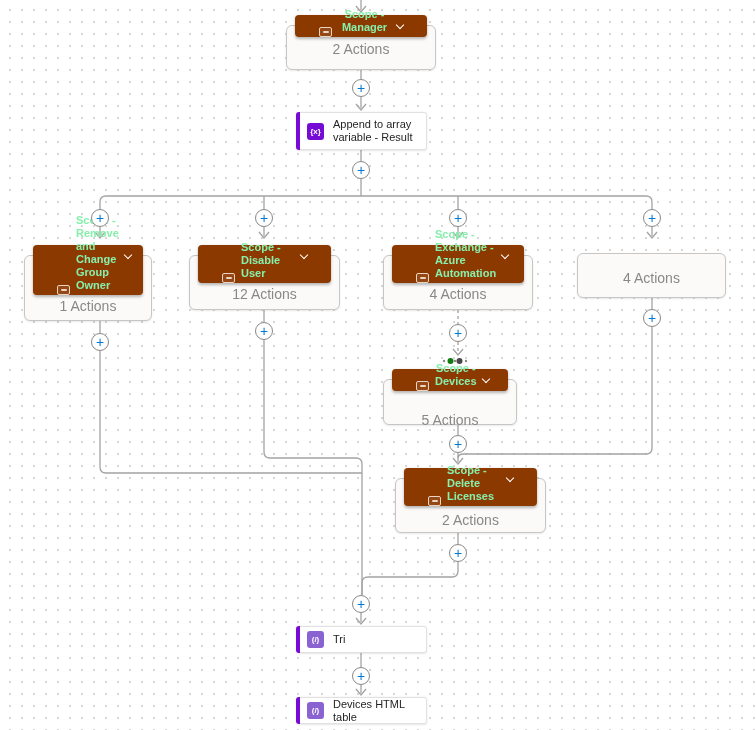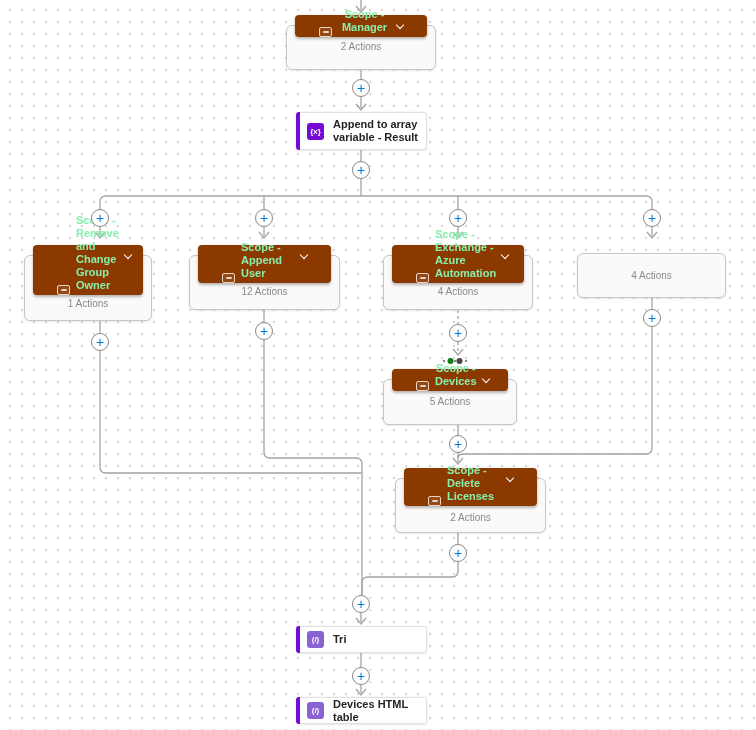--- a/index.html
+++ b/index.html
@@ -38,42 +38,42 @@
   }
   .scope-node.multiline .scope-title { text-align:left;margin-top:28px; }
   .chevron-box { flex:0 0 auto; width:12px; display:flex; justify-content:flex-end; align-self:flex-start; margin-top:7px; cursor:pointer; }
   .scope-node.oneline .chevron-box { align-self:center; margin-top:-2px; }
   .chevron {
     width:6px; height:6px; border-right:1.6px solid #fff; border-bottom:1.6px solid #fff;
     transform:rotate(45deg); display:inline-block;
   }
   .scope-actions {
     position:absolute; left:0; right:0; text-align:center;
-    font-size:10px; color:#8A8886;
+    font-size:14px; color:#8A8886;
   }
 
   
   .action-node {
     position:absolute; z-index:2;
     background:#ffffff; border:1px solid #E3E1DF; border-radius:3px;
     box-shadow:0 0.6px 1.8px rgba(0,0,0,.10);
     display:flex; align-items:center; padding-left:10px; cursor:pointer;
   }
   .accent-bar {
     position:absolute; left:-1px; top:-1px; bottom:-1px; width:4px;
     background:#770BD6; border-radius:3px 0 0 3px;
   }
   .action-icon {
     flex:0 0 auto; width:17px; height:17px; border-radius:3px;
     color:#fff; font-size:8px; font-weight:bold; line-height:17px; text-align:center;
     margin-right:9px;
   }
   .icon-variable { background:#770BD6; }
   .icon-dataop   { background:#8A63D2; }
-  .action-label { font-size:11px; font-weight:bold; color:#242424; line-height:13px; padding-right:6px; }
+  .action-label { font-size:11px; font-weight:normal; color:#242424; line-height:13px; padding-right:6px; }
 
   
   .plus {
     position:absolute; z-index:3; width:18px; height:18px; border-radius:50%;
     background:#fff; border:1px solid #8A8886; color:#0078D4;
     font-size:14px; line-height:15px; text-align:center; font-weight:400;
     cursor:pointer;
   }
 </style>
 </head>
@@ -167,21 +167,21 @@
         </span>
     </div>
     <div class="scope-actions" style="top:42px">1 Actions</div>
   </div>
 
   <div class="scope-node multiline" style="left:189px;top:255px;width:151px;height:55px">
     <div class="scope-header" style="height:38px">
       <span class="scope-icon">
           <span class="scope-icon-dash"></span>
         </span>
-      <span class="scope-title">Scope - Append User</span>
+      <span class="scope-title">Scope - Disable User</span>
       <span class="chevron-box">
           <span class="chevron"></span>
         </span>
     </div>
     <div class="scope-actions" style="top:30px">12 Actions</div>
   </div>
 
   <div class="scope-node multiline" style="left:383px;top:255px;width:150px;height:55px">
     <div class="scope-header" style="height:38px">
       <span class="scope-icon">
@@ -202,21 +202,21 @@
   <div class="scope-node oneline" style="left:383px;top:379px;width:134px;height:46px">
     <div class="scope-header" style="height:22px">
       <span class="scope-icon">
           <span class="scope-icon-dash"></span>
         </span>
       <span class="scope-title">Scope - Devices</span>
       <span class="chevron-box">
           <span class="chevron"></span>
         </span>
     </div>
-    <div class="scope-actions" style="top:16px">5 Actions</div>
+    <div class="scope-actions" style="top:32px">5 Actions</div>
   </div>
 
   <div class="scope-node multiline" style="left:395px;top:478px;width:151px;height:55px">
     <div class="scope-header" style="height:38px">
       <span class="scope-icon">
           <span class="scope-icon-dash"></span>
         </span>
       <span class="scope-title">Scope - Delete Licenses</span>
       <span class="chevron-box">
           <span class="chevron"></span>

